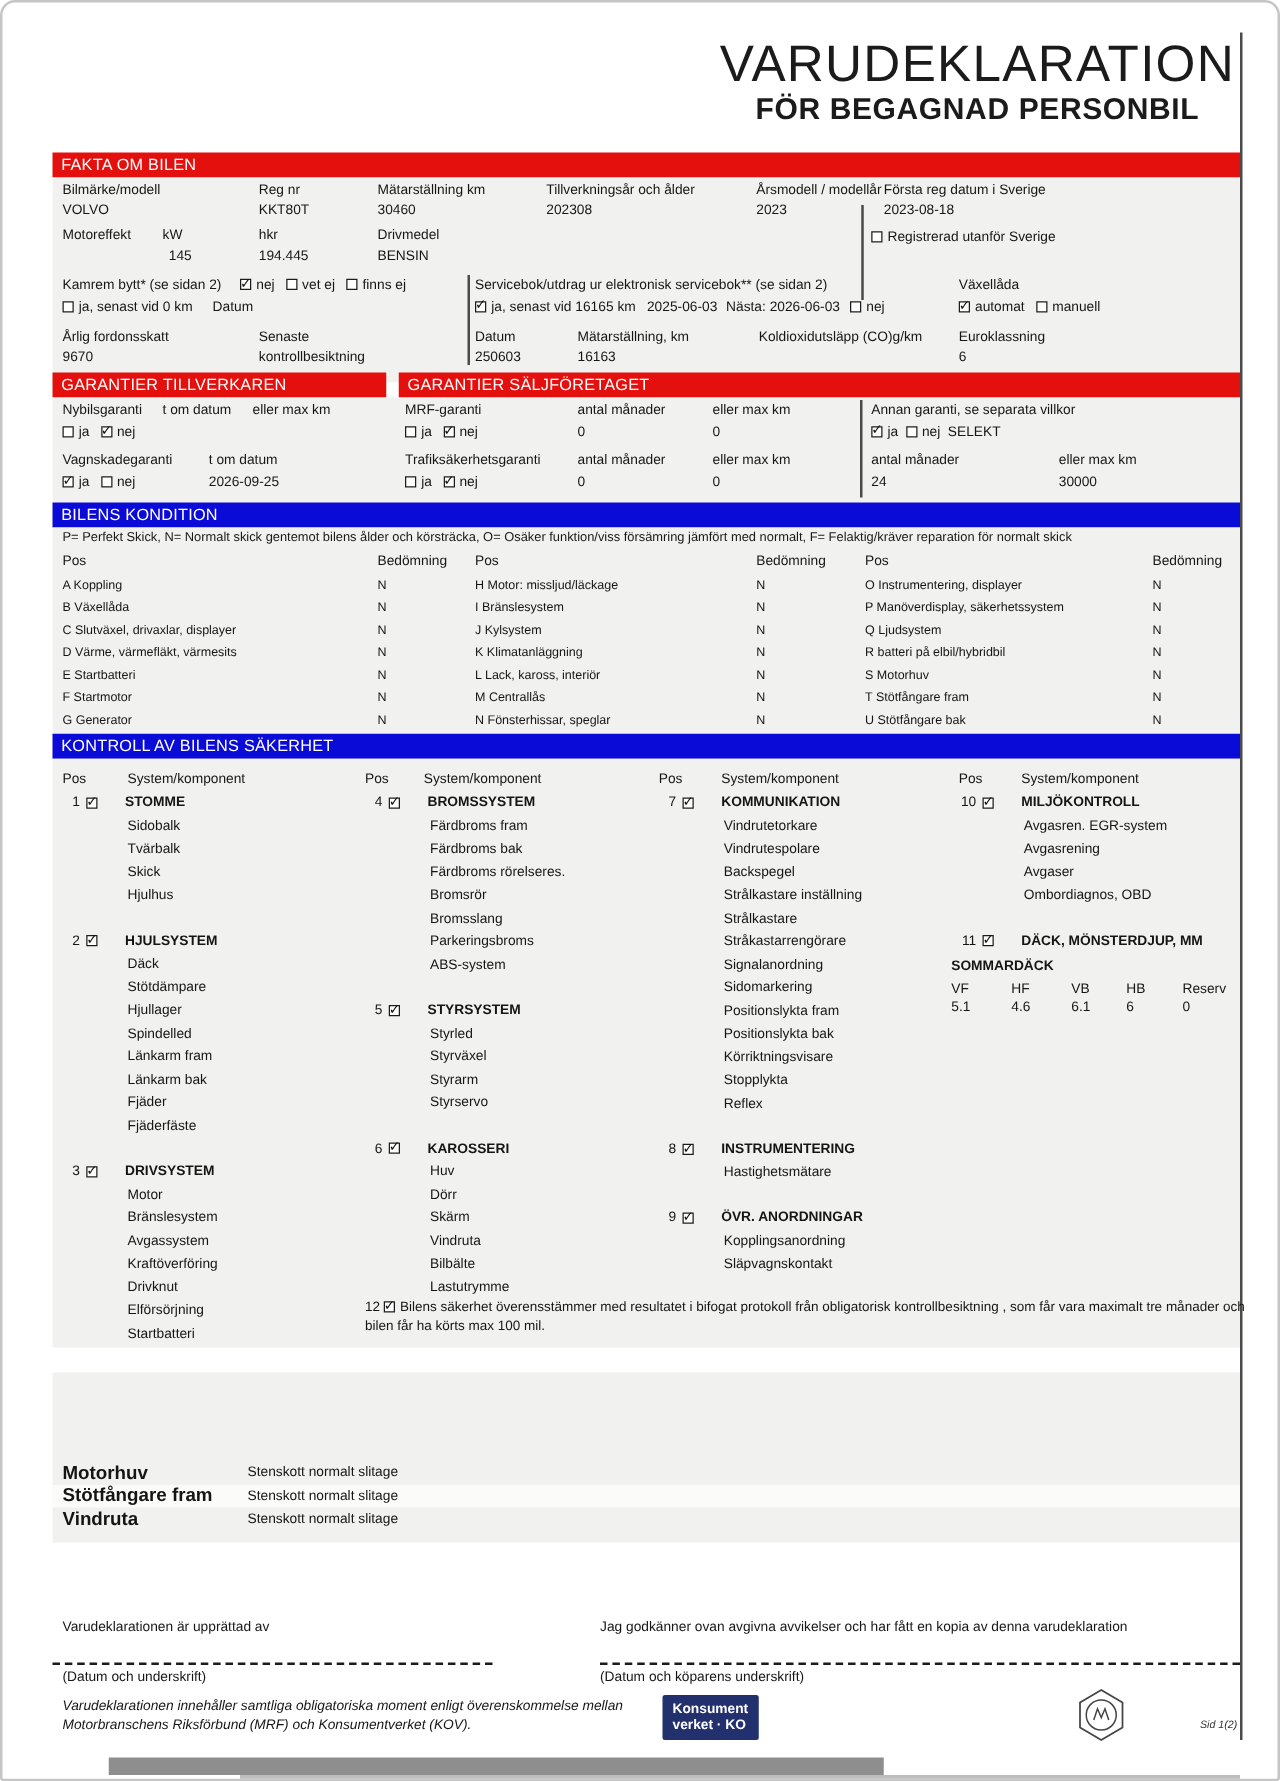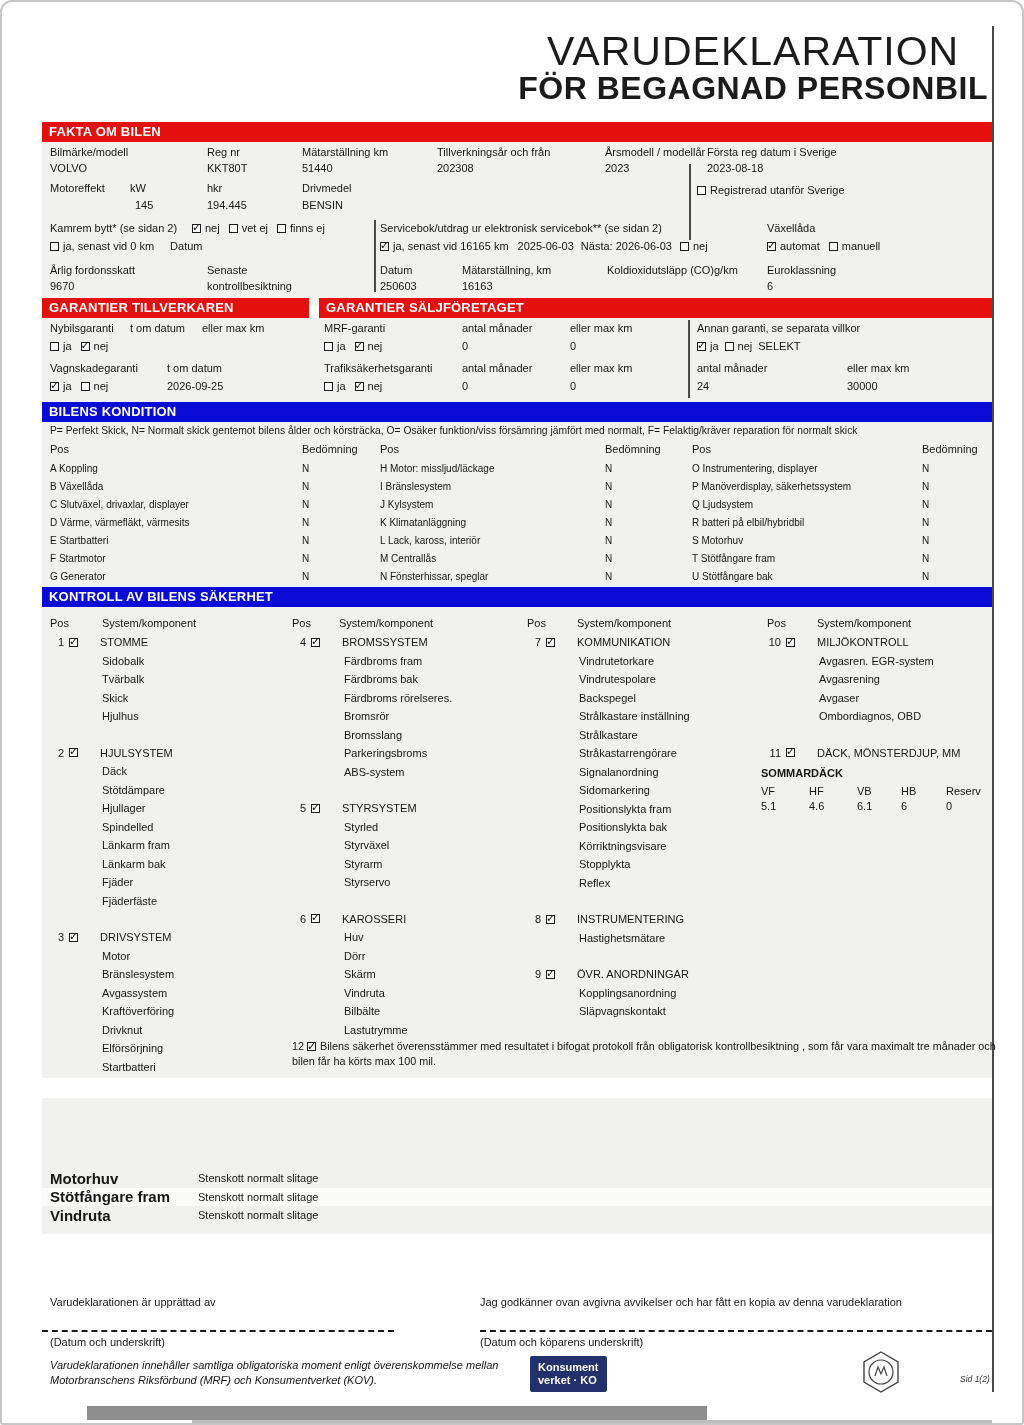--- a/index.html
+++ b/index.html
@@ -2,22 +2,22 @@
 <html style="--red: #e3100e; --blue: #0b0bd8; --badge-bg: #23306e;"><head>
 <meta charset="utf-8">
 <style>
   *{box-sizing:border-box;margin:0;padding:0}
   html,body{width:1024px;height:1425px;background:#fff;font-family:"Liberation Sans","DejaVu Sans",sans-serif;color:#151515;}
   .page{position:relative;width:1024px;height:1425px;background:#fff;border:2px solid #c6c6c6;border-radius:12px 12px 3px 3px;overflow:hidden}
   .abs{position:absolute}
   .vline{position:absolute;background:#4a4a4a}
   .titleblock{position:absolute;right:34px;top:26px;text-align:center}
   .t1{font-size:41px;font-weight:400;letter-spacing:1px;line-height:46px;color:#1b1b1b}
-  .t2{font-size:32px;font-weight:700;letter-spacing:.5px;line-height:28px;color:#1b1b1b}
-  .bar{position:absolute;height:20px;line-height:20px;padding-left:7px;color:#fff;font-size:13px;font-weight:700;letter-spacing:.2px;white-space:nowrap}
+  .t2{font-size:24px;font-weight:700;letter-spacing:.5px;line-height:28px;color:#1b1b1b}
+  .bar{position:absolute;height:20px;line-height:20px;padding-left:7px;color:#fff;font-size:13px;font-weight:400;letter-spacing:.2px;white-space:nowrap}
   .red{background:var(--red,#e3100e)}
   .blue{background:var(--blue,#0b0bd8)}
   .sec{position:absolute;background:#f1f1ef}
   .lbl,.val,.tline{font-size:11px;line-height:13px;white-space:nowrap;color:#161616}
   .fcol{position:absolute}
   .val{margin-top:3px}
   .tline{position:absolute}
   .cb{display:inline-block;width:9px;height:9px;border:1.4px solid #1c1c1c;background:#fff;vertical-align:-1px;margin-right:4px;position:relative}
   .cb.checked::after{content:"\2713";position:absolute;left:-1px;top:-4px;font-size:11px;font-weight:700;color:#111}
   .opts{position:absolute;white-space:nowrap;font-size:11px}
@@ -26,21 +26,21 @@
   .kcol{position:absolute}
   .krow{display:flex;line-height:18px;font-size:10px}
   .kpos{flex:1;white-space:nowrap}
   .kgrade{width:40px}
   .kcolumn{position:absolute;font-size:11px}
   .kgroup{margin-top:18px}
   .kgroup:first-child{margin-top:0}
   .khead{display:flex;align-items:center;height:18.5px}
   .knum{width:14px;text-align:right;flex:none}
   .khead .cb{margin:0 0 0 5px;flex:none}
-  .ktitle{font-weight:400;margin-left:22px;white-space:nowrap}
+  .ktitle{font-weight:700;margin-left:22px;white-space:nowrap}
   .kitem{margin-left:52px;line-height:18.5px;white-space:nowrap}
   .tyres{margin-left:-6px;font-size:11px}
   .tsub{font-weight:700;margin-top:5px}
   .tyrow{display:flex;margin-top:6px}
   .tyrow.vals{margin-top:3px}
   .tc{flex:none}
   .tc:nth-child(1){width:48px}.tc:nth-child(2){width:48px}.tc:nth-child(3){width:44px}.tc:nth-child(4){width:45px}.tc:nth-child(5){width:50px}
   .note12{position:absolute;left:250px;top:432px;width:706px;font-size:10.8px;line-height:15px;white-space:normal}
   .nrows{position:absolute}
   .nrow{display:flex;height:18.5px;align-items:center;width:950px}
@@ -71,24 +71,24 @@
     <div class="fcol" style="left:8px;top:4px">
         <div class="lbl">Bilmärke/modell</div>
         <div class="val">VOLVO</div>
       </div>
     <div class="fcol" style="left:165px;top:4px">
         <div class="lbl">Reg nr</div>
         <div class="val">KKT80T</div>
       </div>
     <div class="fcol" style="left:260px;top:4px">
         <div class="lbl">Mätarställning km</div>
-        <div class="val">51440</div>
+        <div class="val">30460</div>
       </div>
     <div class="fcol" style="left:395px;top:4px">
-        <div class="lbl">Tillverkningsår och från</div>
+        <div class="lbl">Tillverkningsår och ålder</div>
         <div class="val">202308</div>
       </div>
     <div class="fcol" style="left:563px;top:4px">
         <div class="lbl">Årsmodell / modellår</div>
         <div class="val">2023</div>
       </div>
     <div class="fcol" style="left:665px;top:4px">
         <div class="lbl">Första reg datum i Sverige</div>
         <div class="val">2023-08-18</div>
       </div>

